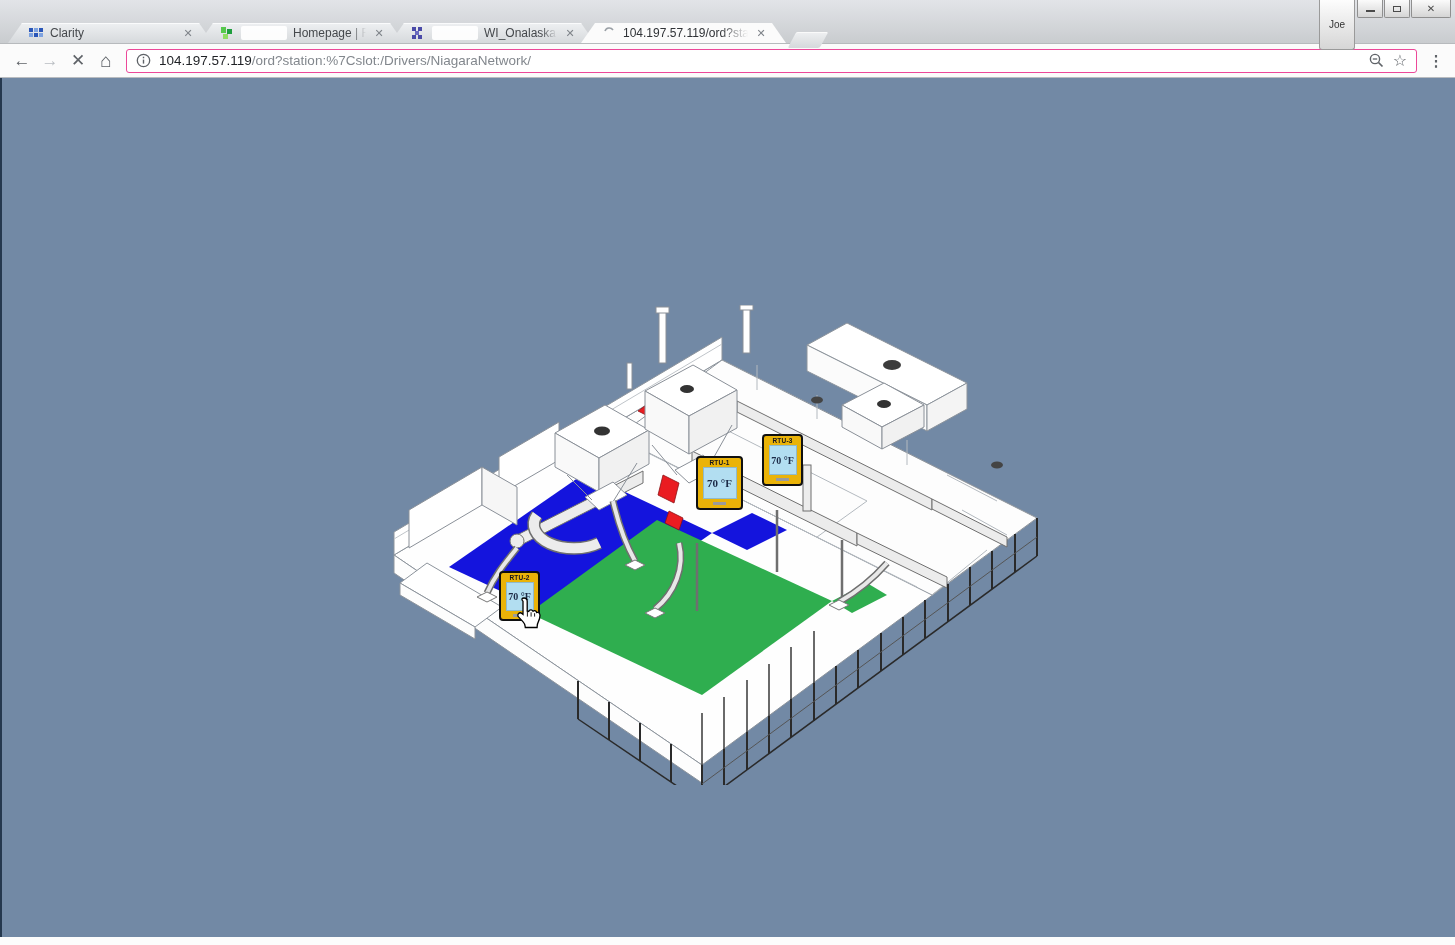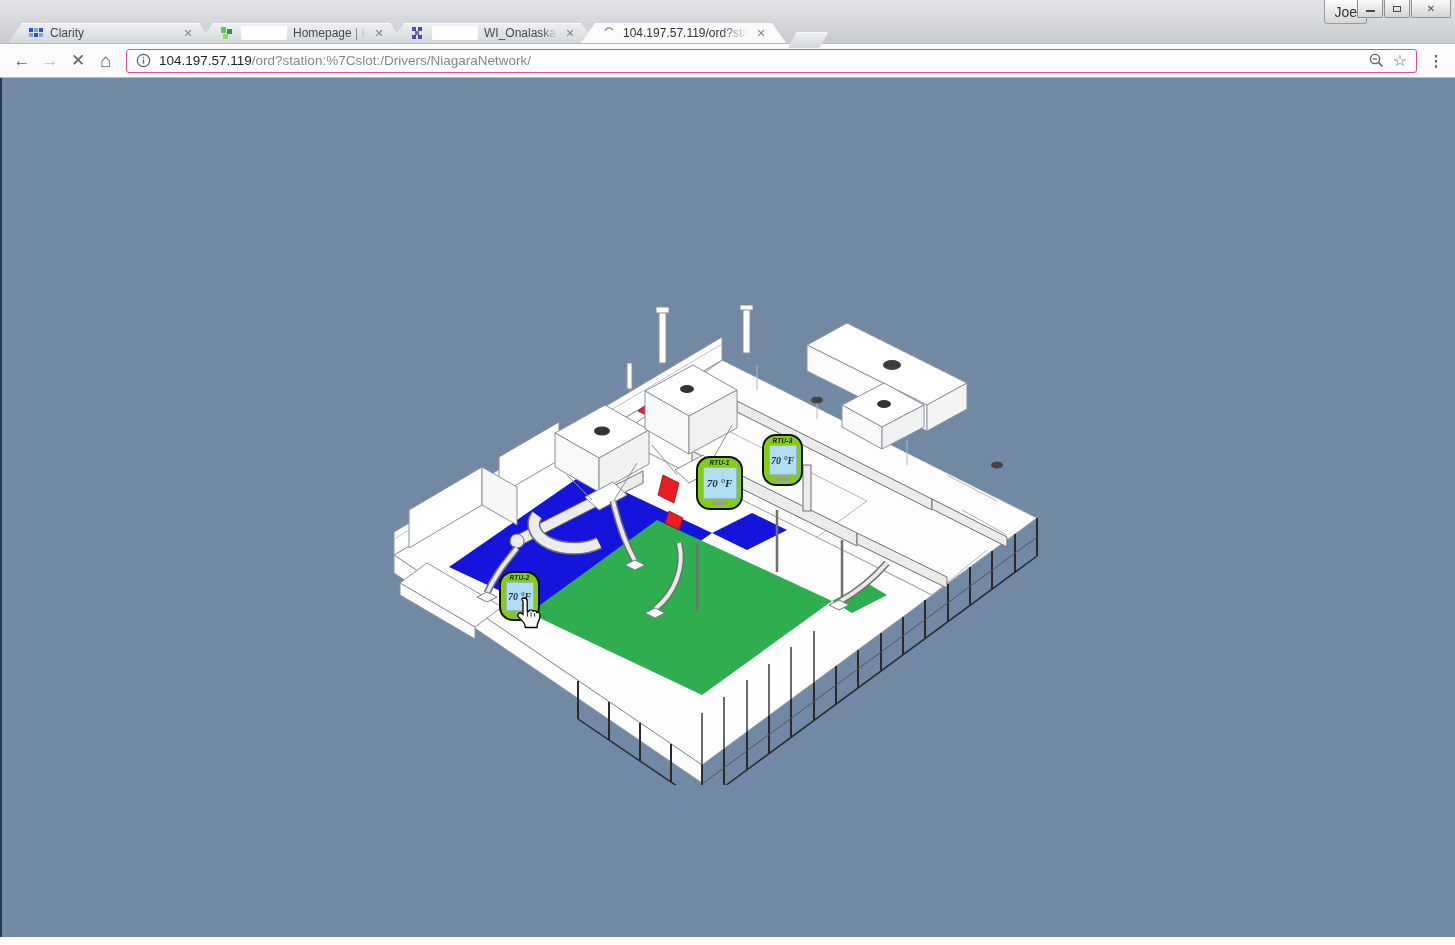--- a/index.html
+++ b/index.html
@@ -17,21 +17,21 @@
   .tab.inactive{background:linear-gradient(#eef0f2,#d6d9dc);box-shadow:inset 0 1px 0 #fafbfc;}
   .tab.active{background:#fbfbfb;z-index:6;color:#303337;}
   .tab .label{flex:1;white-space:nowrap;overflow:hidden;
        mask-image:linear-gradient(90deg,#000 78%,transparent);-webkit-mask-image:linear-gradient(90deg,#000 78%,transparent);}
   .tab .close{font-size:11px;color:#7f848a;width:14px;text-align:center;flex:0 0 auto;}
   .favicon{width:16px;height:16px;flex:0 0 auto;display:inline-block;}
   .redact{width:46px;height:14px;background:#fff;border-radius:2px;opacity:.92;flex:0 0 auto;}
   .newtab{width:32px;height:16px;margin:9px 0 0 20px;transform:skewX(-28deg);border-radius:2px;
           background:linear-gradient(#eff0f2,#d5d8db);box-shadow:inset 0 1px 0 #fafafa;}
   
-  .user-btn{position:absolute;top:0;right:88px;height:15px;padding:4px 9px;font-size:14px;color:#333;
+  .user-btn{position:absolute;top:0;right:100px;height:15px;padding:17px 9px;font-size:10px;color:#333;
             display:flex;align-items:center;background:linear-gradient(#fdfdfd,#d6d6d6);
             border:1px solid #9a9a9a;border-top:none;border-radius:0 0 3px 3px;}
   .wincontrols{position:absolute;top:0;right:4px;display:flex;}
   .win-btn{width:24px;height:17px;margin-left:1px;border:1px solid #8f8f8f;border-top:none;
            border-radius:0 0 2px 2px;background:linear-gradient(#fbfbfb,#d5d5d5);
            display:flex;align-items:center;justify-content:center;}
   .win-btn.close{width:38px;font-size:10px;color:#4a4a4a;}
   .glyph-min{width:9px;height:2px;background:#4a4a4a;margin-top:5px;}
   .glyph-max{width:8px;height:6px;border:1.5px solid #4a4a4a;box-sizing:border-box;}
   
@@ -44,21 +44,21 @@
   .url-host{color:#1f2125;}
   .url-path{color:#82878d;}
   .omni-spacer{flex:1;}
   .star-ico{font-size:16px;color:#5f6368;}
   .menu-dots{width:22px;text-align:center;font-size:15px;font-weight:bold;color:#5f6368;}
   
   .content{position:relative;height:859px;background:#7289a5;border-left:2px solid #25384e;box-sizing:border-box;overflow:hidden;}
   .bottomstrip{height:8px;background:#fcfcfc;}
   .building-svg{position:absolute;left:385px;top:227px;}
   
-  .tstat{position:absolute;background:#84cc16;border:2px solid #101010;border-radius:14px;text-align:center;box-sizing:border-box;z-index:10;font-style:italic;}
+  .tstat{position:absolute;background:#eab308;border:2px solid #101010;border-radius:4px;text-align:center;box-sizing:border-box;z-index:10;}
   .tstat .name{font-size:6.5px;font-weight:bold;color:#15151f;line-height:9px;letter-spacing:.2px;}
   .tstat .screen{margin:0 auto;width:calc(100% - 9px);background:#b2def1;border:1px solid #90bacb;box-sizing:border-box;
                  display:flex;align-items:center;justify-content:center;
                  font-family:"Liberation Serif",serif;font-weight:bold;color:#1c2b47;}
   .tstat .bar{width:13px;height:3px;background:#9b9b9b;margin:3px auto 0;}
   .cursor{position:absolute;z-index:20;}
 </style>
 </head>
 <body>
 

